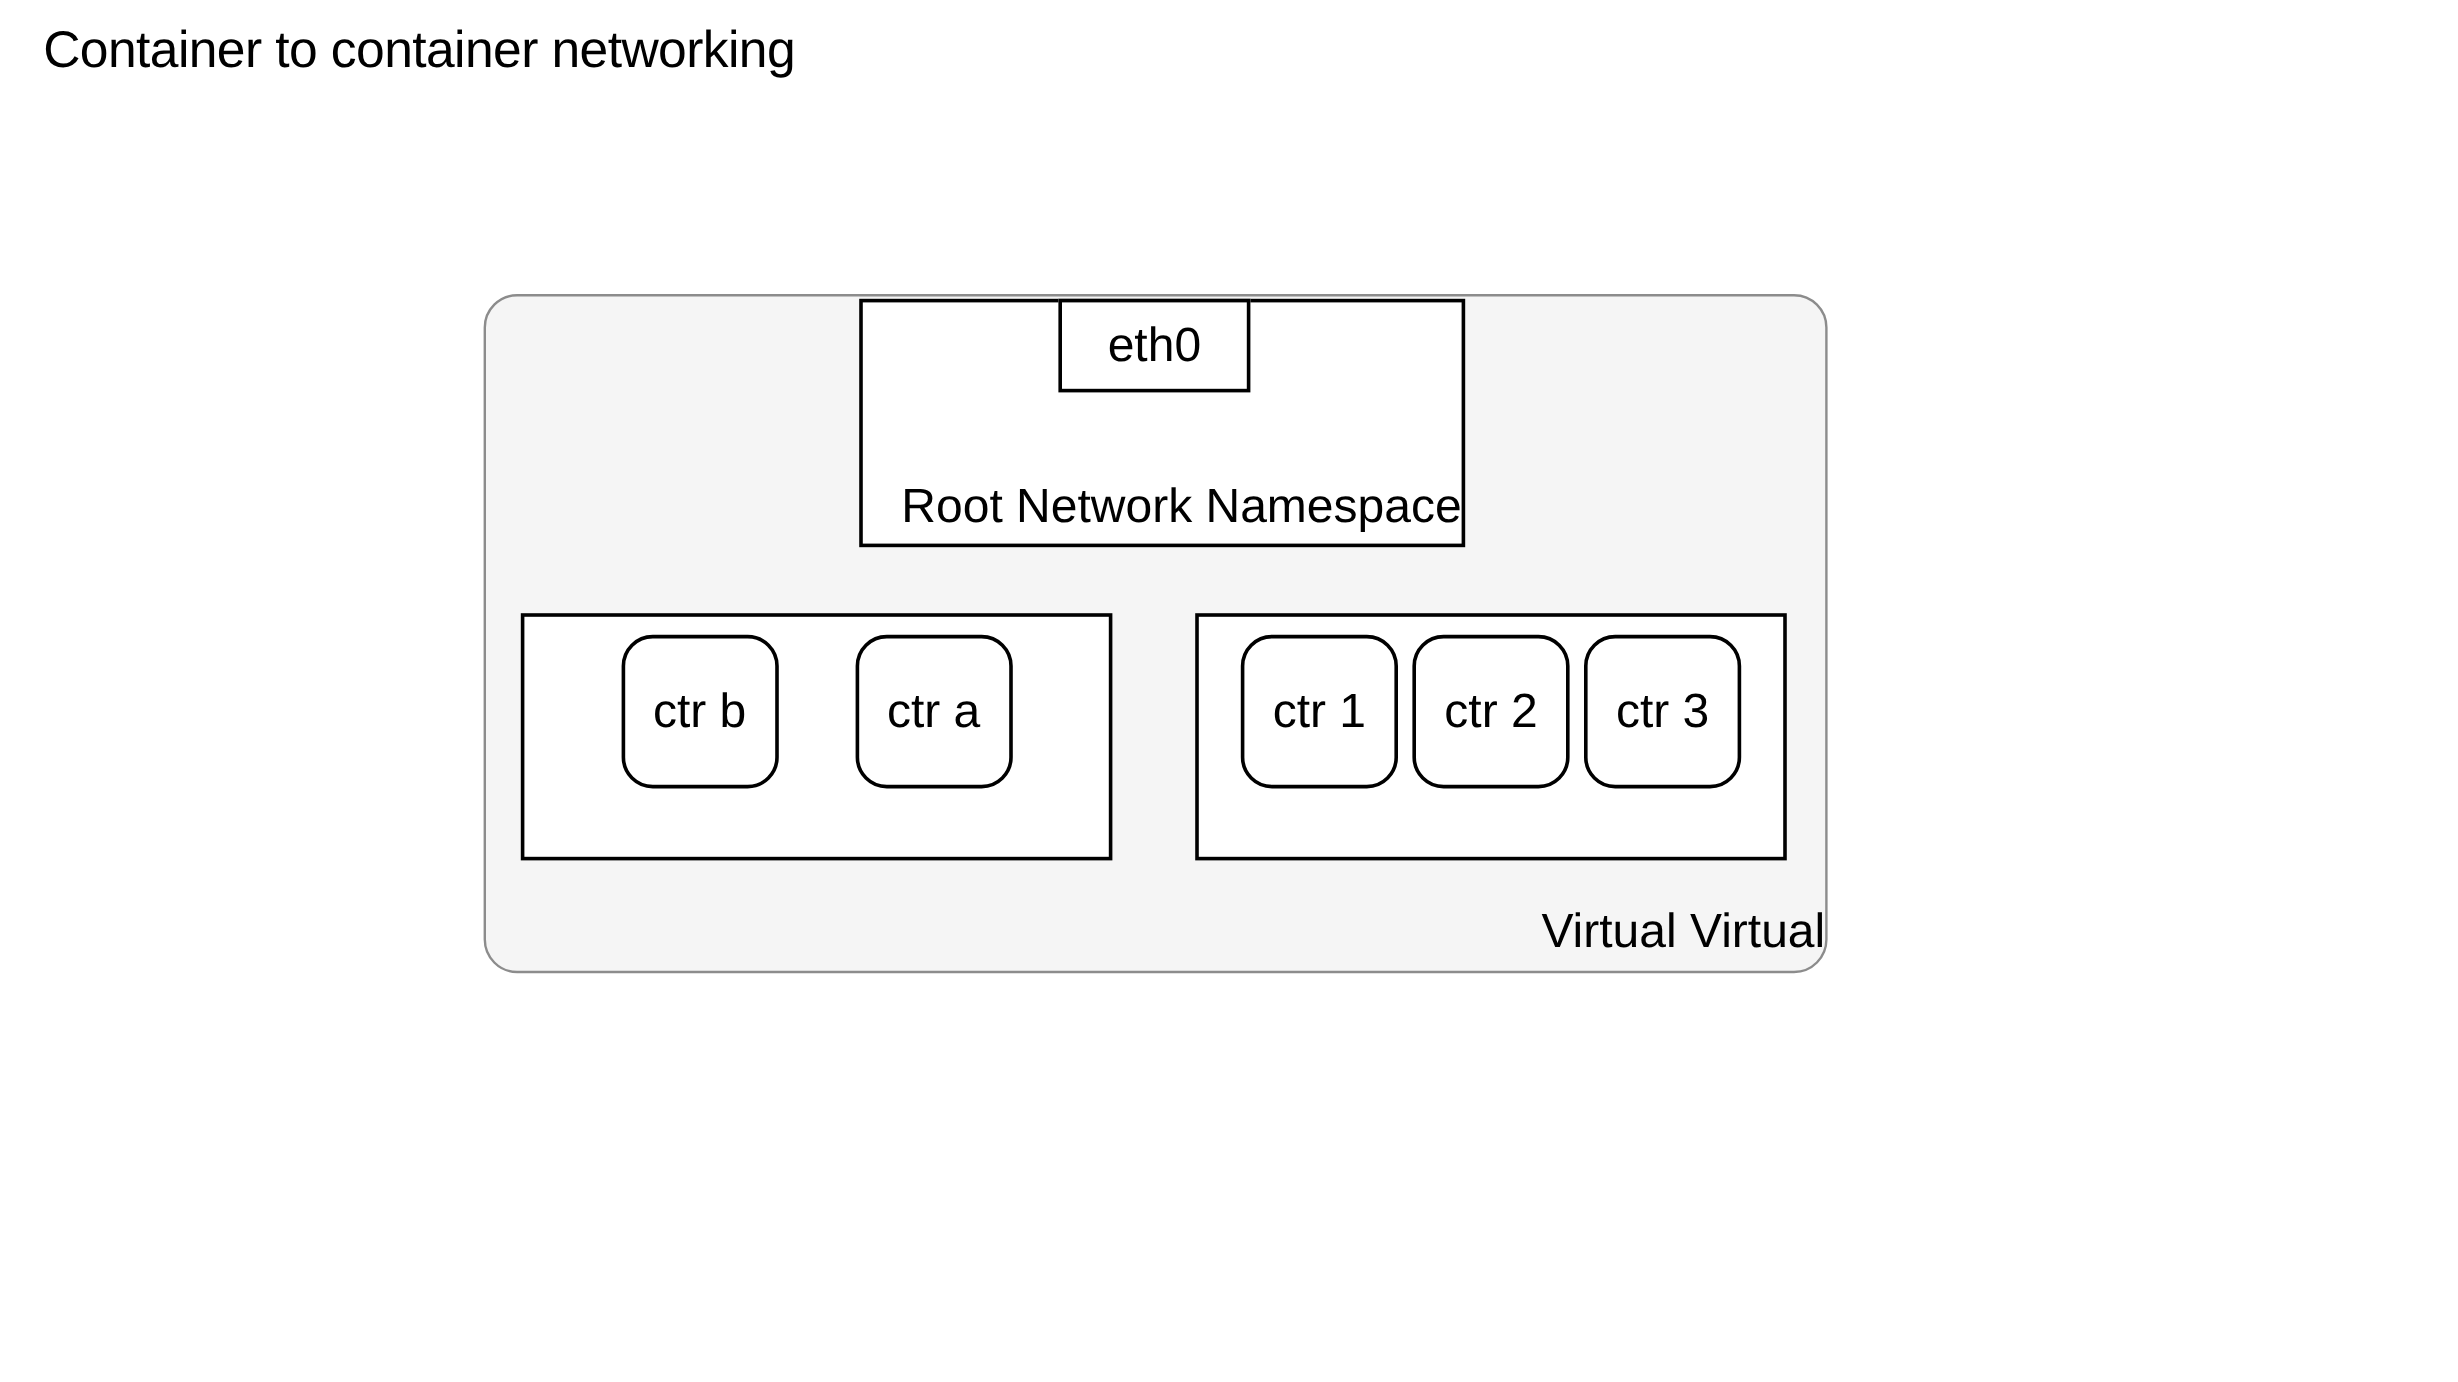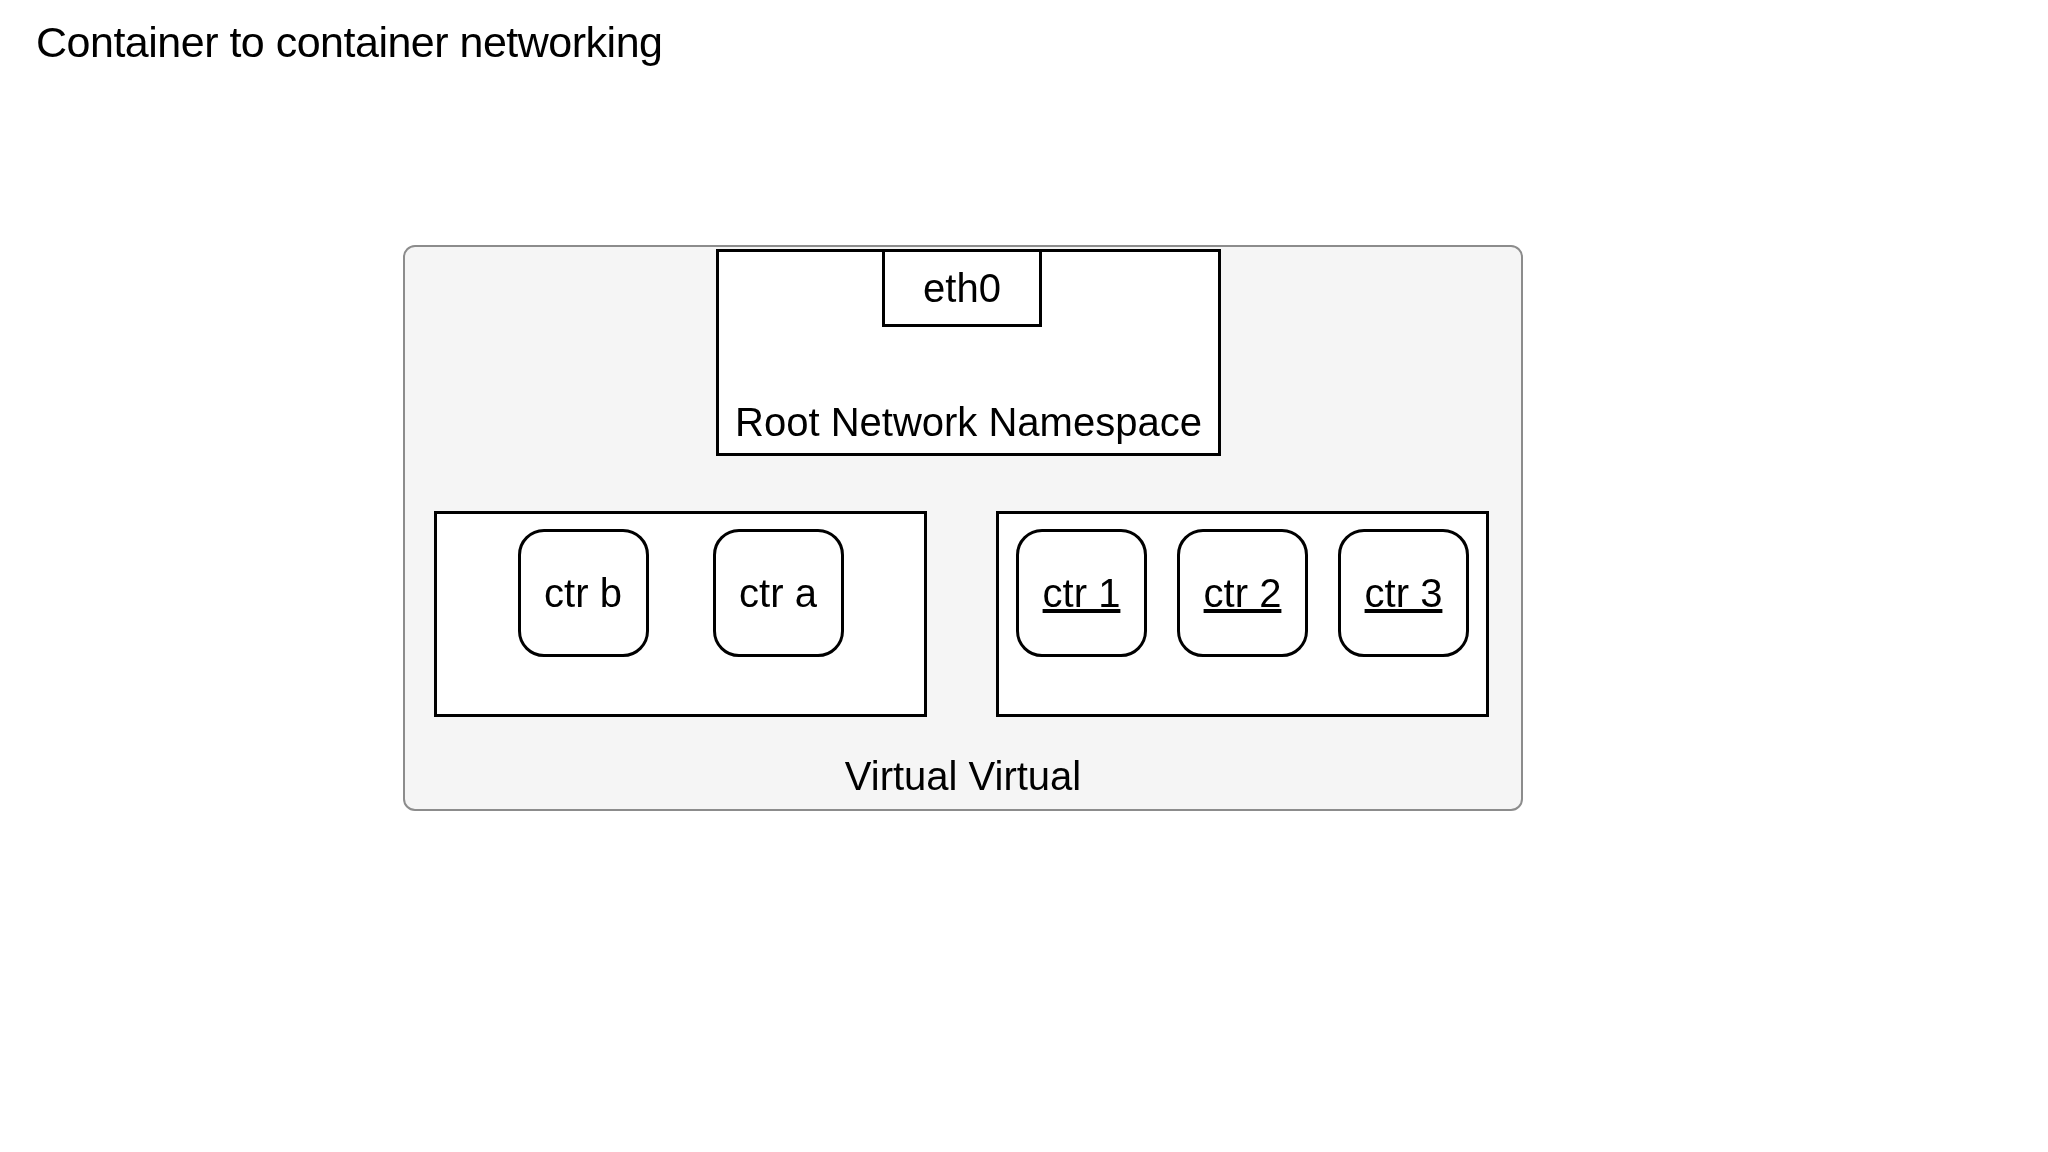--- a/index.html
+++ b/index.html
@@ -30,21 +30,21 @@
     color:var(--text);
     white-space:nowrap;
   }
   
   .vm{
     position:absolute;
     left:403px;top:245px;
     width:1120px;height:566px;
     background:var(--vm-fill);
     border:2px solid var(--vm-border);
-    border-radius:12px;
+    border-radius:28px;
   }
   
   .nbox{
     position:absolute;
     background:var(--box-fill);
     border:3px solid var(--box-border);
   }
   .rnn{
     left:311px;  
     top:2px;     
@@ -66,33 +66,33 @@
   .pod1{left:29px;}   
   .pod2{left:591px;}  
   .ctr-row{
     position:absolute;
     left:0;top:15px;
     width:100%;
     display:flex;
     justify-content:center;
   }
   .pod1 .ctr-row{gap:64px;}
-  .pod2 .ctr-row{gap:30px;text-decoration:underline;}
+  .pod2 .ctr-row{gap:12px;}
   .ctr{
     width:131px;height:128px;
     background:var(--box-fill);
     border:3px solid var(--box-border);
     border-radius:26px;
     display:flex;align-items:center;justify-content:center;
   }
   .box-label{
     position:absolute;
     left:0;bottom:8px;
     width:100%;
-    text-align:center;
+    text-align:right;
     font-size:40px;
     line-height:1.15;
     white-space:nowrap;
   }
   .vm-label{bottom:10px;}
   .label-text{font-size:40px;}
 </style>
 </head>
 <body>
 

